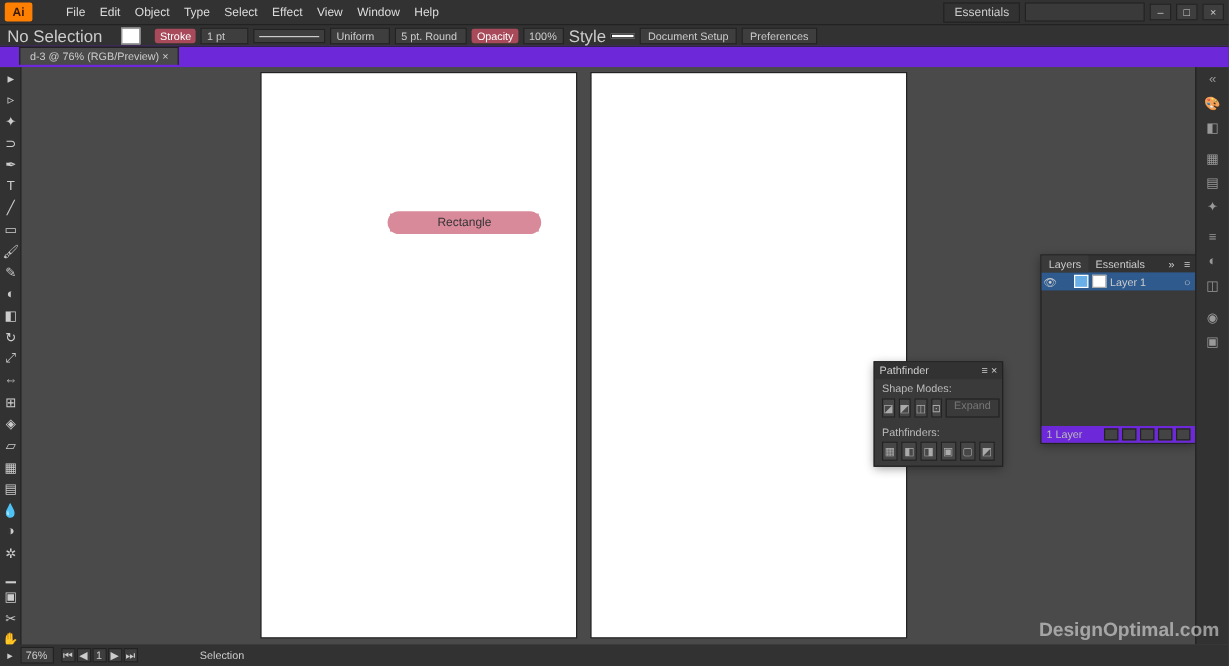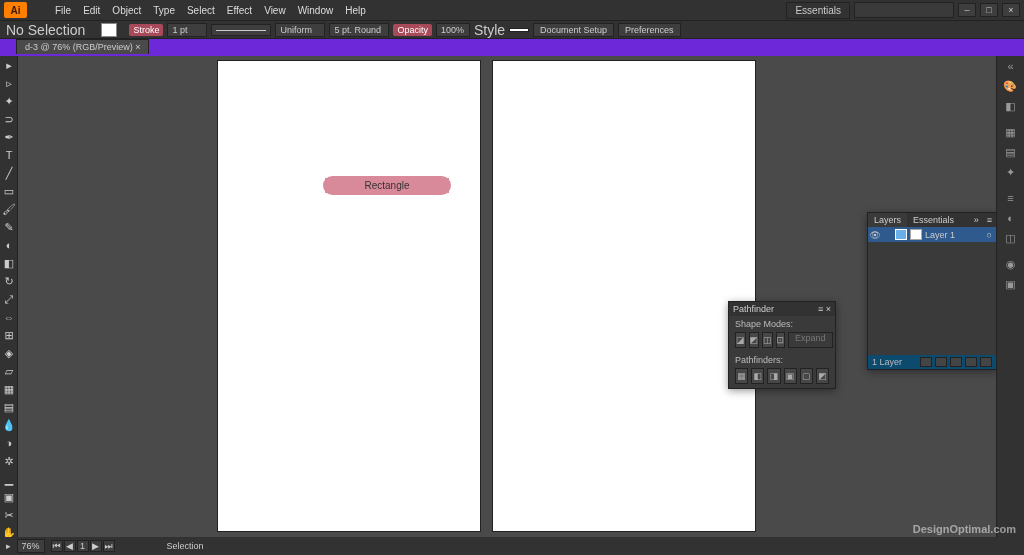--- a/index.html
+++ b/index.html
@@ -62,36 +62,36 @@
 
 
 .layers-panel { left:849px; top:156px; width:130px; height:158px;}
 .layers-tabs { display:flex; height:14px; background:#323232; font-size:9px;}
 .layers-tabs .tab { padding:2px 6px; color:#ccc;}
 .layers-tabs .tab.active { background:#3a3a3a;}
 .layer-row { display:flex; align-items:center; height:15px; background:#2e5a8e; font-size:9px;}
 .layer-eye { width:14px; text-align:center;}
 .layer-sw { width:12px; height:11px; background:#6ab0e8; border:1px solid #fff; margin:0 3px;}
 .layer-sw2 { width:12px; height:11px; background:#fff; border:1px solid #aaa; margin-right:3px;}
-.layers-footer { position:absolute; bottom:0; left:0; right:0; height:14px; background:#0c4a6e; display:flex; align-items:center; padding:0 4px; font-size:9px; color:#bbb; gap:4px; justify-content:space-between;}
+.layers-footer { position:absolute; bottom:0; left:0; right:0; height:14px; background:#6d28d9; display:flex; align-items:center; padding:0 4px; font-size:9px; color:#bbb; gap:4px; justify-content:space-between;}
 .lf-icons {display:flex; gap:3px;}
 .lf-icons span{width:12px;height:10px;background:#444;border:1px solid #222;}
 
 
 .right-strip { position:absolute; right:0; top:56px; width:28px; bottom:18px; background:#323232; display:flex; flex-direction:column; border-left:1px solid #222;}
 .rs-btn { height:20px; display:flex; align-items:center; justify-content:center; color:#999; font-size:11px;}
 .rs-sep { height:6px;}
 
 
 .statusbar { position:absolute; bottom:0; left:0; right:0; height:18px; background:#323232; display:flex; align-items:center; padding:0 6px; font-size:9px; color:#ccc; gap:6px;}
 .sb-field { background:#3e3e3e; border:1px solid #222; padding:1px 4px;}
 .nav-btns { display:flex; gap:1px;}
 .nav-btns span{width:12px;height:12px;background:#3e3e3e;border:1px solid #222;display:flex;align-items:center;justify-content:center;}
 
-.watermark { position:absolute; right:8px; bottom:20px; color:rgba(255,255,255,.5); font-size:11px; font-weight:bold;}
+.watermark { position:absolute; right:8px; bottom:20px; color:rgba(255,255,255,.5); font-size:16px; font-weight:bold;}
 </style>
 </head>
 <body>
 
 <div class="menubar">
   <div class="app-logo">Ai</div>
   <div class="menu-item">File</div>
   <div class="menu-item">Edit</div>
   <div class="menu-item">Object</div>
   <div class="menu-item">Type</div>

